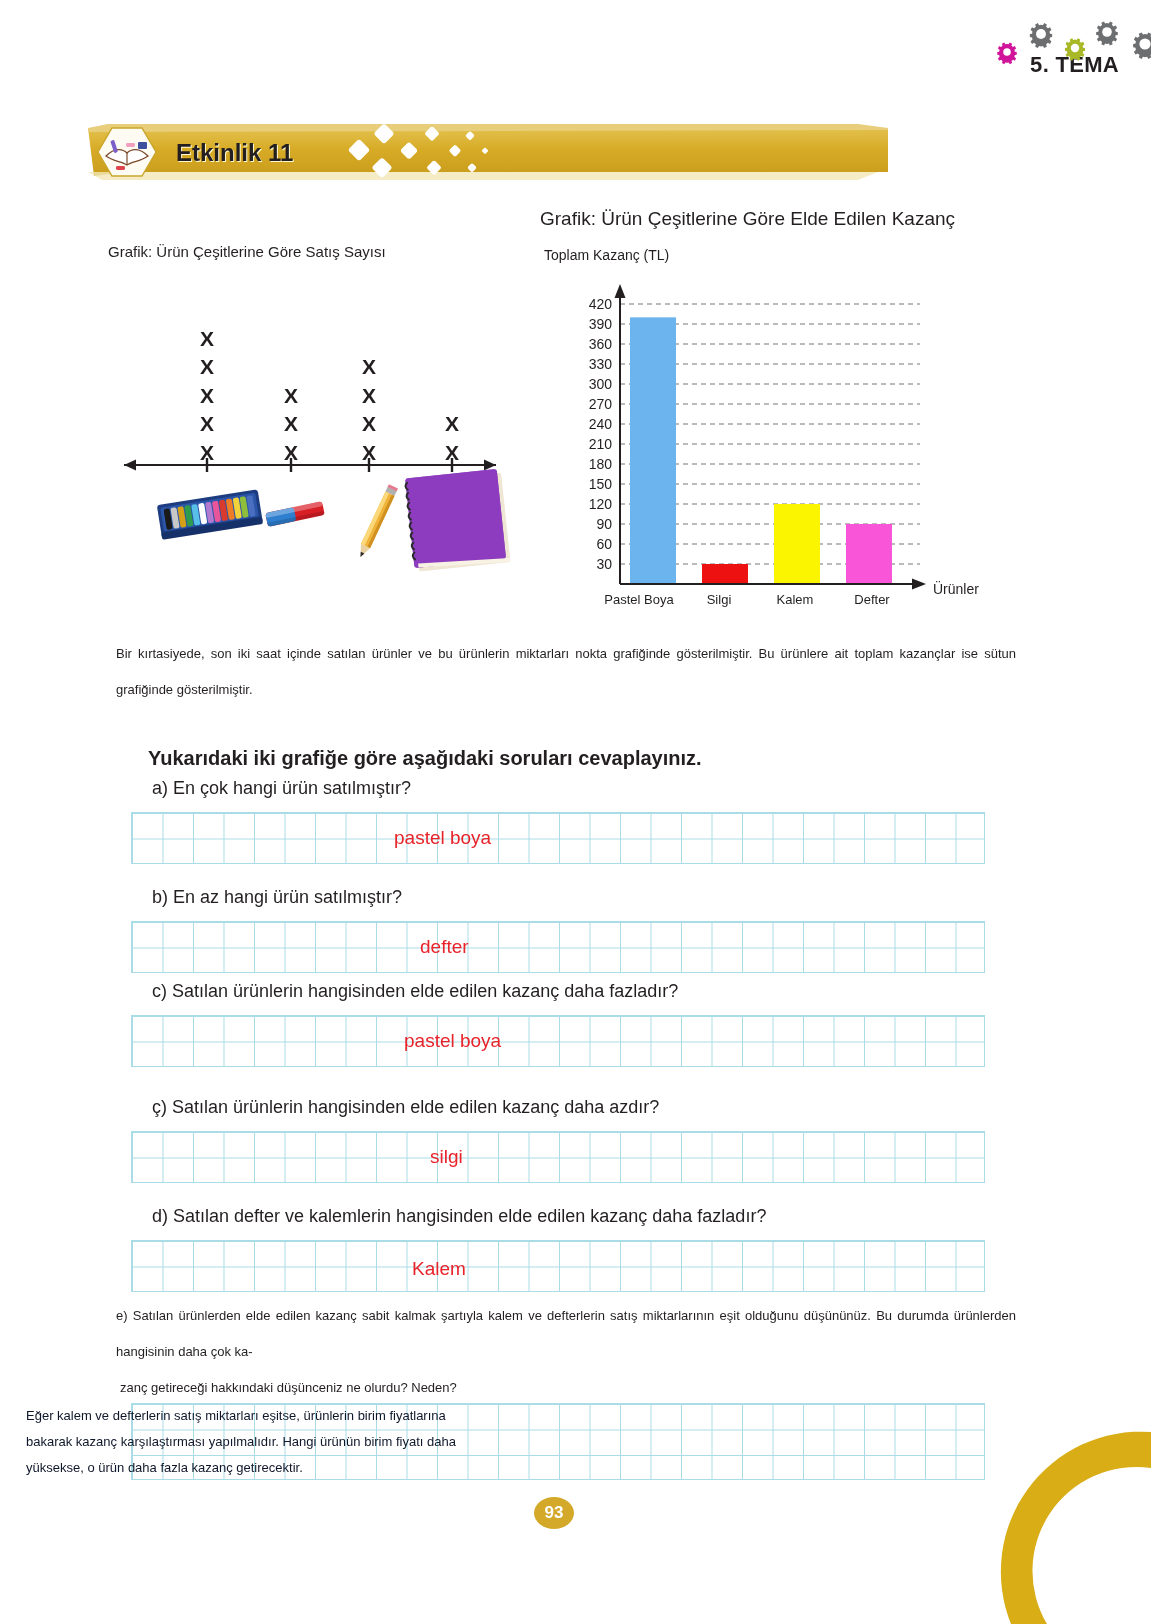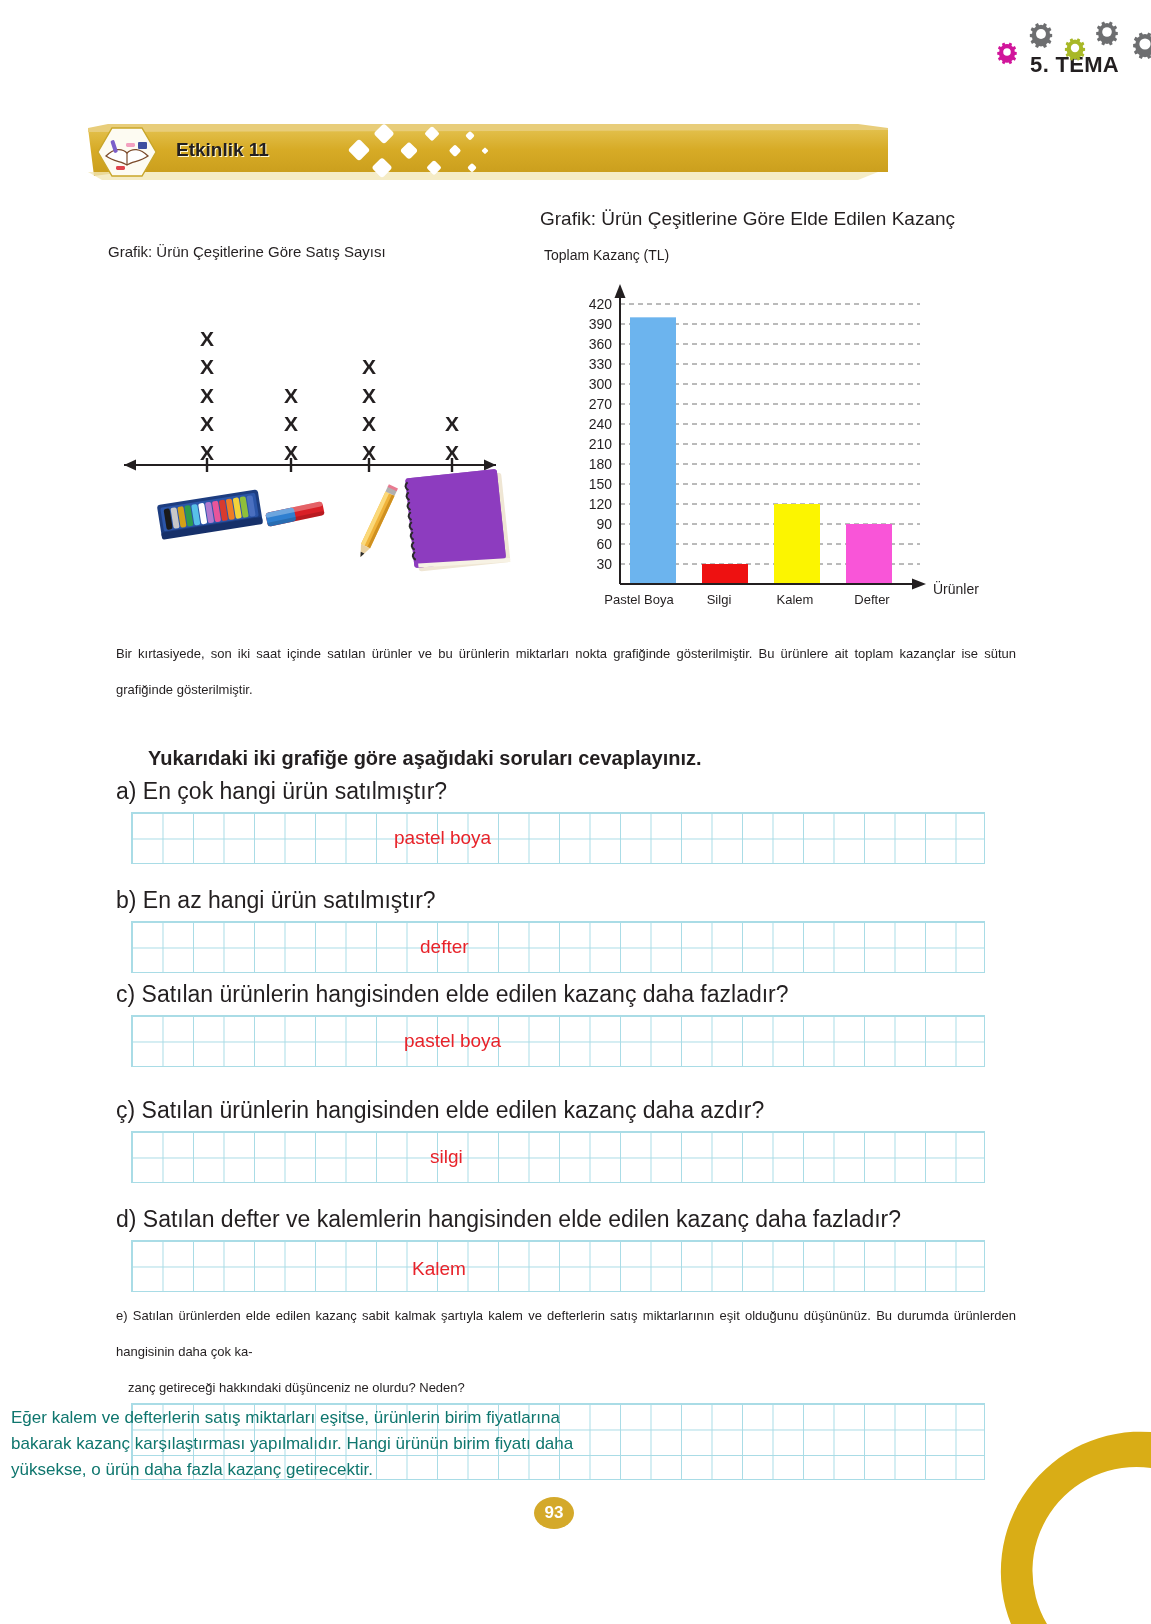--- a/index.html
+++ b/index.html
@@ -16,21 +16,21 @@
     font-size: 22px; font-weight: bold; letter-spacing: .3px;
   }
 
   
   #banner { position: absolute; left: 88px; top: 124px; width: 1020px; height: 62px; }
   #banner-shape {
     position: absolute; left: 0; top: 0; width: 800px; height: 56px;
   }
   #etkinlik-label {
     position: absolute; left: 88px; top: 15px;
-    font-size: 19px; font-weight: bold; color: #231f20;
+    font-size: 24px; font-weight: bold; color: #231f20;
     text-shadow: 1px 1px 0 #fff9d0; white-space: nowrap;
   }
   #book-badge { position: absolute; left: 8px; top: 2px; width: 62px; height: 52px; }
   #banner-diamonds { position: absolute; left: 245px; top: -4px; width: 160px; height: 66px; }
   #gears { position: absolute; right: -6px; top: 6px; width: 170px; height: 62px; }
 
   
   #dot-title {
     position: absolute; left: 108px; top: 243px; font-size: 15px; white-space: nowrap;
   }
@@ -55,21 +55,21 @@
     position: absolute; font-size: 13px; text-align: center; width: 70px; line-height: 15px;
   }
   #urunler-label { position: absolute; left: 373px; top: 309px; font-size: 14px; }
 
   
   .para {
     position: absolute; font-size: 13px; line-height: 36px; color: #231f20;
   }
   #intro { left: 116px; top: 636px; width: 900px; }
   #instruction { left: 116px; top: 740px; font-weight: bold; font-size: 20px; margin-left: 32px; }
-  .q-label { position: absolute; font-size: 23px; color: #231f20; white-space: nowrap; }
+  .q-label { position: absolute; font-size: 18px; color: #231f20; white-space: nowrap; margin-left: 36px; }
   .para-just { text-align: justify; }
 
   
   .grid-box {
     position: absolute; left: 131px; width: 854px;
     border: 1px solid #a9dce6;
     background-image:
       linear-gradient(to right, #a9dce6 1px, transparent 1px),
       linear-gradient(to bottom, #a9dce6 1px, transparent 1px);
     background-size: 30.5px 25.5px;
@@ -84,21 +84,21 @@
   
   #grid-e {
     position: absolute; left: 131px; top: 1403px; width: 854px; height: 77px;
     border: 1px solid #a9dce6;
     background-image:
       linear-gradient(to right, #a9dce6 1px, transparent 1px),
       linear-gradient(to bottom, #a9dce6 1px, transparent 1px);
     background-size: 30.5px 25.5px;
   }
   .ans-line {
-    position: absolute; left: 11px; color: #0f766e; font-size: 17px; white-space: nowrap;
+    position: absolute; left: 26px; color: #0f172a; font-size: 13px; white-space: nowrap;
   }
 
   
   #page-num {
     position: absolute; left: 534px; top: 1497px; width: 40px; height: 32px;
     border-radius: 50%; background: #d4a92a; color: #fff;
     font-size: 17px; font-weight: bold; display: flex;
     align-items: center; justify-content: center;
   }
   #corner-arc { position: absolute; right: 0; bottom: 0; width: 190px; height: 240px; }
@@ -354,21 +354,21 @@
 <div class="grid-box" style="top:1131px; height:52px;">
   <div class="grid-answer shift" style="top:14px; padding-left:298px;">silgi</div>
 </div>
 
 <div class="q-label" style="left:116px; top:1206px;">d) Satılan defter ve kalemlerin hangisinden elde edilen kazanç daha fazladır?</div>
 <div class="grid-box" style="top:1240px; height:52px;">
   <div class="grid-answer shift" style="top:17px; padding-left:280px;">Kalem</div>
 </div>
 
 <div class="para para-just" style="left:116px; top:1298px; width:900px;">e) Satılan ürünlerden elde edilen kazanç sabit kalmak şartıyla kalem ve defterlerin satış miktarlarının eşit olduğunu düşününüz. Bu durumda ürünlerden hangisinin daha çok ka-</div>
-<div class="para" style="left:128px; top:1370px;">zanç getireceği hakkındaki düşünceniz ne olurdu? Neden?</div>
+<div class="para" style="left:120px; top:1370px;">zanç getireceği hakkındaki düşünceniz ne olurdu? Neden?</div>
 
 <div id="grid-e"></div>
 <div class="ans-line" style="top:1408px;">Eğer kalem ve defterlerin satış miktarları eşitse, ürünlerin birim fiyatlarına</div>
 <div class="ans-line" style="top:1434px;">bakarak kazanç karşılaştırması yapılmalıdır. Hangi ürünün birim fiyatı daha</div>
 <div class="ans-line" style="top:1460px;">yüksekse, o ürün daha fazla kazanç getirecektir.</div>
 
 <div id="page-num">93</div>
 <svg id="corner-arc" viewBox="0 0 190 240">
   <path d="M190,48 A140,140 0 0,0 50,240 L86,240 A104,104 0 0,1 190,84 Z" fill="#d9ad16"></path>
 </svg>

